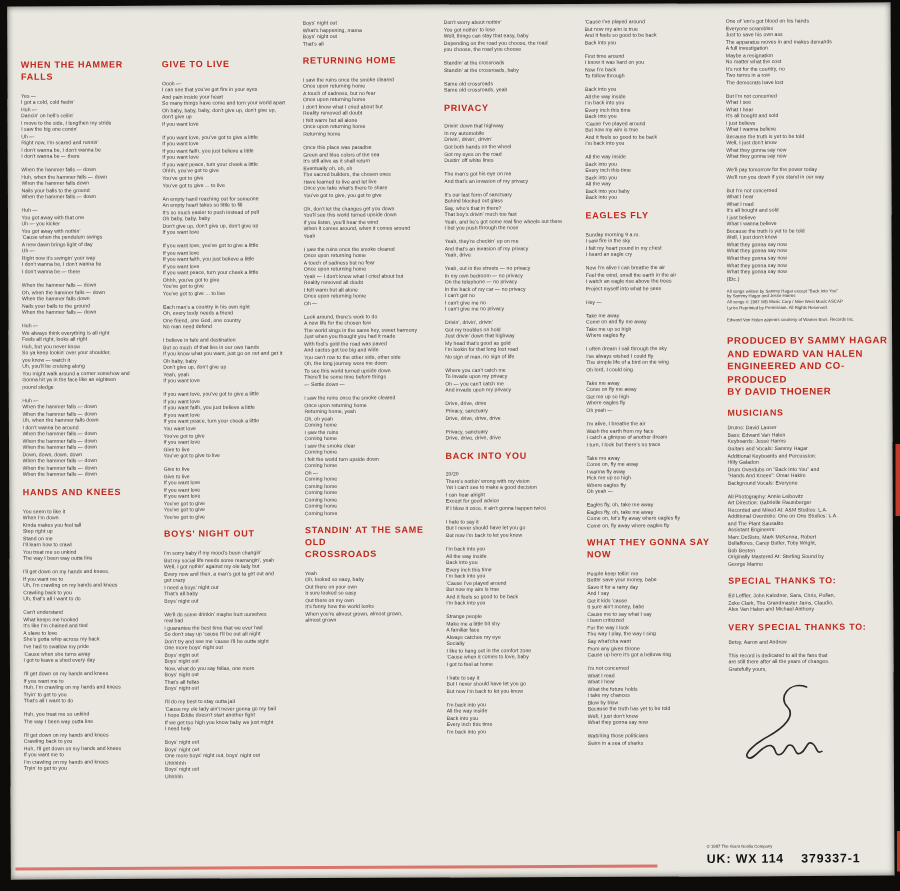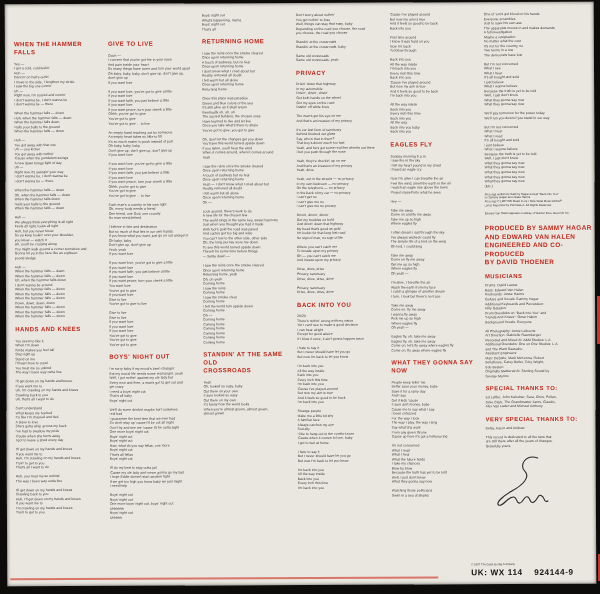--- a/index.html
+++ b/index.html
@@ -581,18 +581,18 @@
           <div class="stanza">This record is dedicated to all the fans that
 are still there after all the years of changes.
 Gratefully yours,</div>
           <div class="signature-wrap"><svg width="62" height="56" viewBox="0 0 62 56">
               <path d="M46,5 C34,1 27,12 33,18 C39,24 31,32 20,38 C11,43 3,50 7,52 C11,54 16,43 22,44 C26,45 24,51 28,50 C32,49 32,42 36,44 C39,46 38,51 42,49 C46,47 46,40 50,43 C53,45 52,50 56,48" fill="none" stroke="#2a2925" stroke-width="1.1" stroke-linecap="round"></path>
             </svg></div>
         </div>
       </div>
     <div class="footer">
       <div class="copyright">© 1987 The Giant Gorilla Company</div>
-      <div class="catalog">UK: WX 114    924144-9</div>
+      <div class="catalog">UK: WX 114    379337-1</div>
     </div>
   </div>
   <div class="red-bar-1"></div>
   <div class="red-bar-2"></div>
 </div>
 
 </body></html>

